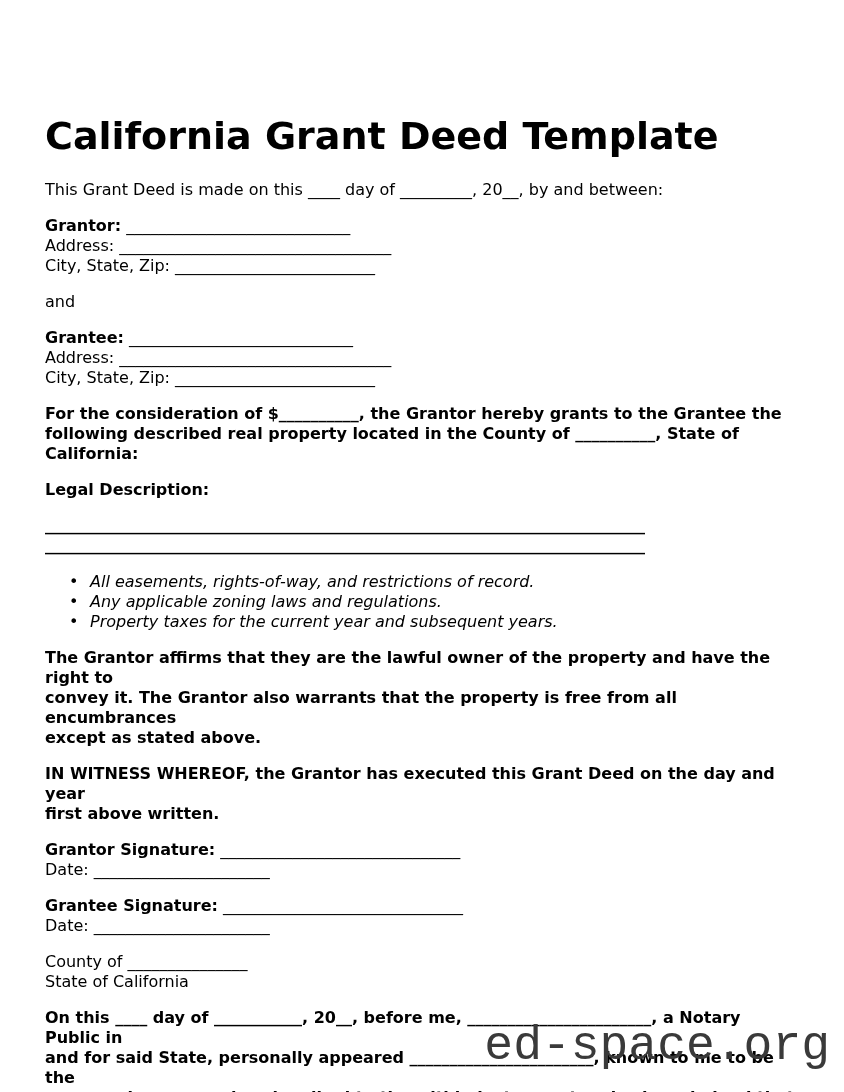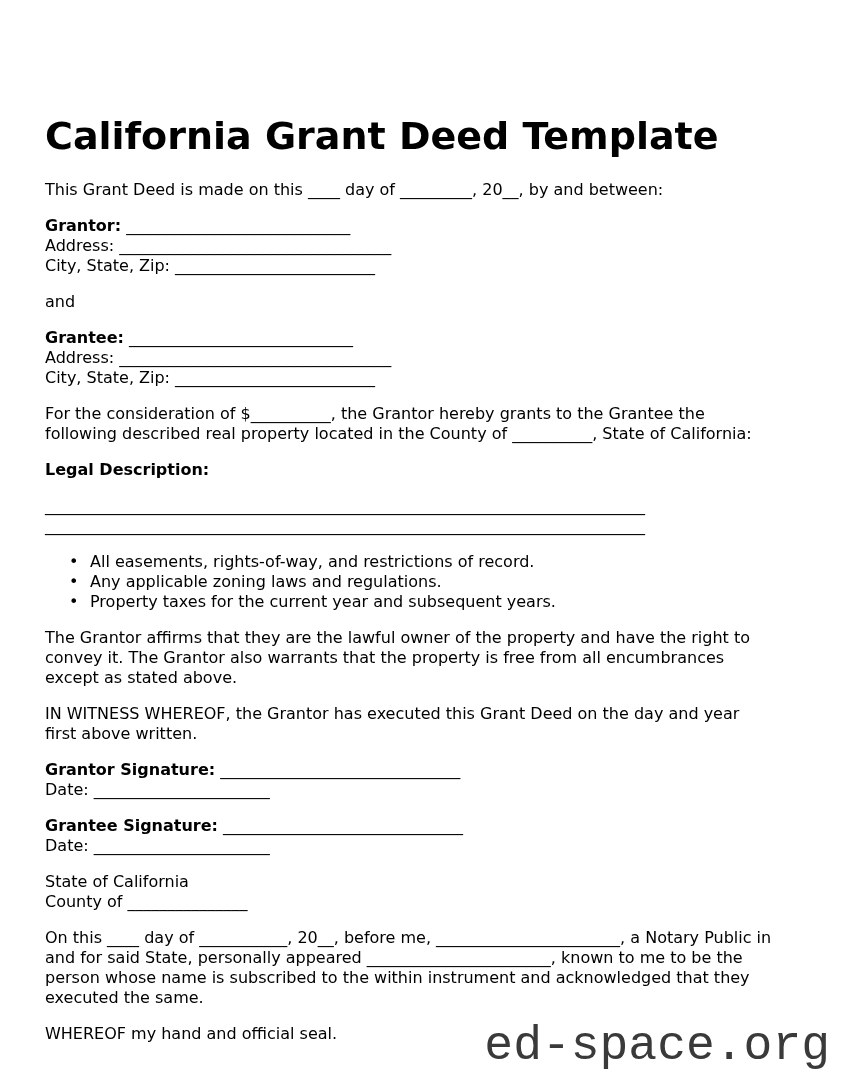--- a/index.html
+++ b/index.html
@@ -27,34 +27,36 @@
     line-height: 46px;
     font-weight: bold;
     margin: 0 0 21px 0;
     white-space: nowrap;
   }
   p.para {
     margin: 16px 0;
   }
   .ml {
     white-space: pre-line;
+    font-weight: bold;
   }
   .line {
     display: block;
   }
   .lbl {
     font-weight: bold;
   }
   .legal-lines {
     margin: 2px 0 16px 0;
   }
   ul.conditions {
     list-style: none;
     margin: 13px 0;
     padding: 0;
+    font-style: italic;
   }
   ul.conditions li {
     position: relative;
     padding-left: 45px;
     line-height: 20px;
   }
   ul.conditions li::before {
     content: "\2022";
     position: absolute;
     left: 24px;
@@ -120,22 +122,22 @@
     <span class="line"><span class="lbl">Grantor Signature:</span> <span>______________________________</span></span>
     <span class="line">Date: ______________________</span>
   </p>
 
   <p class="para">
     <span class="line"><span class="lbl">Grantee Signature:</span> <span>______________________________</span></span>
     <span class="line">Date: ______________________</span>
   </p>
 
   <p class="para">
+    <span class="line">County of _______________</span>
     <span class="line">State of California</span>
-    <span class="line">County of _______________</span>
   </p>
 
   <p class="para ml">On this ____ day of ___________, 20__, before me, _______________________, a Notary Public in
 and for said State, personally appeared _______________________, known to me to be the
 person whose name is subscribed to the within instrument and acknowledged that they
 executed the same.</p>
 
   <p class="para">WHEREOF my hand and official seal.</p>
 
 </div>

